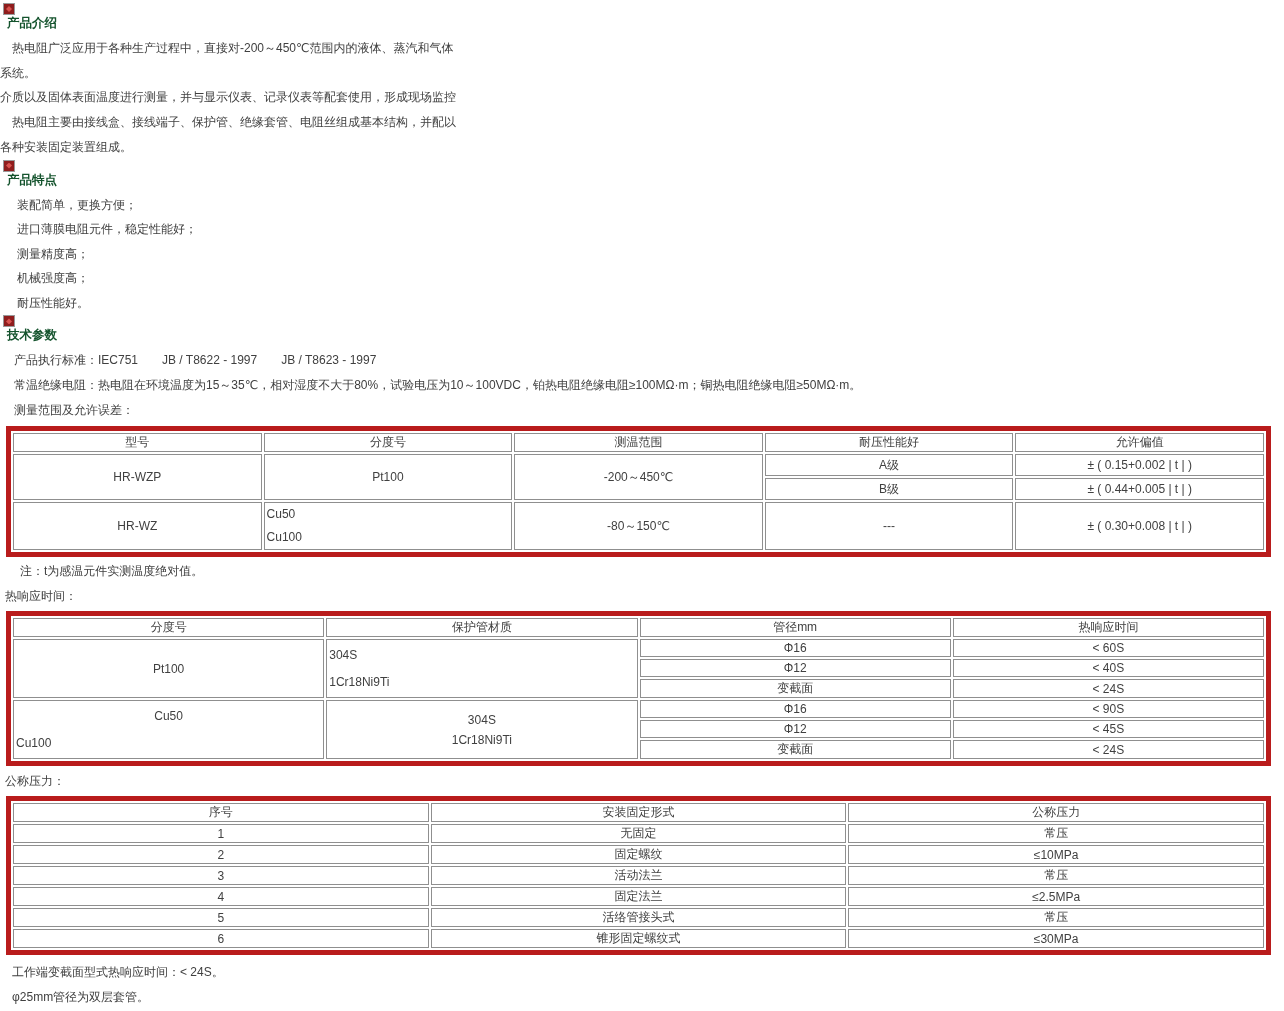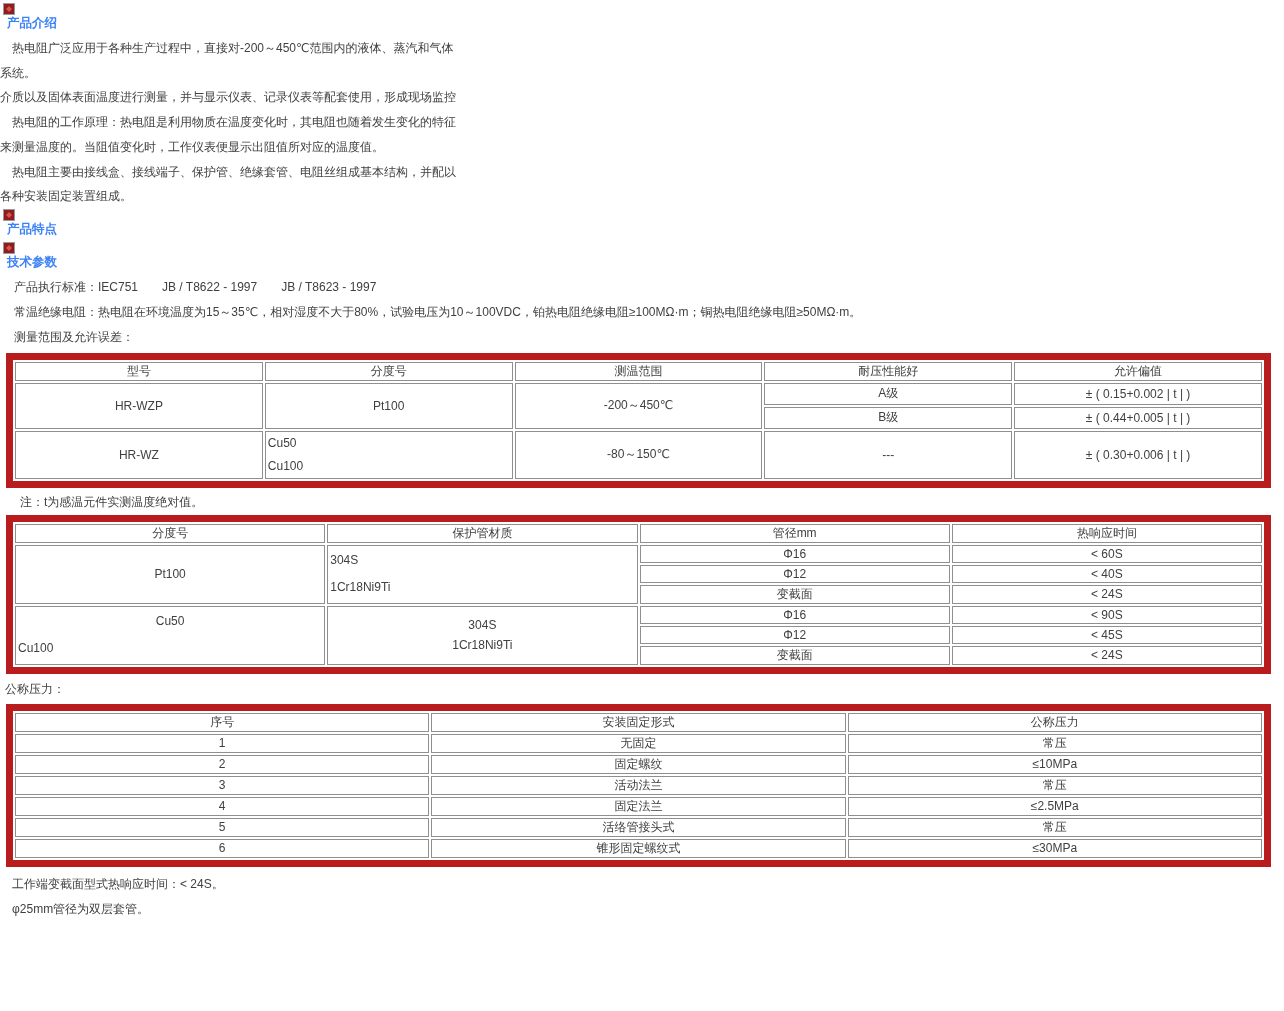--- a/index.html
+++ b/index.html
@@ -1,31 +1,31 @@
 <!DOCTYPE html>
 <html><head>
 <meta charset="utf-8">
 <style>
   html,body{margin:0;padding:0;background:#ffffff;}
   body{width:1284px;font-family:"Liberation Sans","DejaVu Sans",sans-serif;font-size:12px;color:#404040;}
   .page{padding-top:3px;}
   
   .imgph{display:block;width:10px;height:10px;margin:0 0 1px 3px;border:1px solid #9a9a9a;background:#8f1d1d;position:relative;}
   .imgph .mark{position:absolute;left:2px;top:2px;width:6px;height:6px;background:#d9534f;clip-path:polygon(50% 0,100% 50%,50% 100%,0 50%);}
-  .sect-h{font-weight:bold;color:#3b82f6;margin:1px 0 5px 7px;line-height:15px;font-size:12.5px;}
+  .sect-h{font-weight:bold;color:#14532d;margin:1px 0 5px 7px;line-height:15px;font-size:12.5px;}
   .ln{white-space:nowrap;margin-left:0;line-height:24.7px;}
   .ln.indent{padding-left:12px;}
   .feature{white-space:nowrap;margin-left:5px;padding-left:12px;line-height:24.6px;}
   .tech{white-space:pre-wrap;margin-left:5px;padding-left:9px;line-height:25px;}
   .note-line{margin:4px 8px 0 5px;padding-left:15px;line-height:20px;}
   .lbl{margin:5px 0 5px 5px;line-height:20px;}
   .foot{margin-left:12px;line-height:25px;white-space:nowrap;}
   .foot.first{margin-top:5px;}
   
-  table.t{border-collapse:separate;border-spacing:2px;table-layout:fixed;width:1265px;margin:3px 0 0 6px;background:#fff;border:7px solid #b91c1c;}
+  table.t{border-collapse:separate;border-spacing:2px;table-layout:fixed;width:1265px;margin:3px 0 0 6px;background:#fff;border:5px solid #b91c1c;}
   table.t td{border:1px solid #8f8f8f;text-align:center;vertical-align:middle;padding:0 2px;color:#404040;overflow:hidden;}
   .t1 col{width:20%;}
   .t2 col{width:25%;}
   .t3 col{width:33.33%;}
   .t1 tr.hr td{height:17px;}
   .t1 tr.ra td{height:20px;}
   .t1 tr.rc td{height:46px;}
   .t2 td{height:16px;}
   .t3 td{height:16px;}
   td.al{text-align:left;margin-left:18px;}
@@ -44,33 +44,36 @@
       <span class="mark"></span>
     </span>
   <div class="sect-h">产品介绍</div>
 
   <div>
     <div class="ln indent">热电阻广泛应用于各种生产过程中，直接对-200～450℃范围内的液体、蒸汽和气体</div>
     <div class="ln">系统。</div>
     <div class="ln">介质以及固体表面温度进行测量，并与显示仪表、记录仪表等配套使用，形成现场监控</div>
   </div>
   <div>
-    <div class="ln indent">热电阻的工作原理：热电阻是利用物质在温度变化时，其电阻也随着发生变化的特征</div>
-    <div class="ln">来测量温度的。当阻值变化时，工作仪表便显示出阻值所对应的温度值。</div>
-  </div>
-  <div>
     <div class="ln indent">热电阻主要由接线盒、接线端子、保护管、绝缘套管、电阻丝组成基本结构，并配以</div>
     <div class="ln">各种安装固定装置组成。</div>
   </div>
 
   <span class="imgph">
       <span class="mark"></span>
     </span>
   <div class="sect-h">产品特点</div>
 
+  <div>
+    <div class="feature">装配简单，更换方便；</div>
+    <div class="feature">进口薄膜电阻元件，稳定性能好；</div>
+    <div class="feature">测量精度高；</div>
+    <div class="feature">机械强度高；</div>
+    <div class="feature">耐压性能好。</div>
+  </div>
 
   <span class="imgph">
       <span class="mark"></span>
     </span>
   <div class="sect-h">技术参数</div>
 
   <div class="tech">产品执行标准：IEC751　　JB / T8622 - 1997　　JB / T8623 - 1997</div>
   <div class="tech">常温绝缘电阻：热电阻在环境温度为15～35℃，相对湿度不大于80%，试验电压为10～100VDC，铂热电阻绝缘电阻≥100MΩ·m；铜热电阻绝缘电阻≥50MΩ·m。</div>
   <div class="tech">测量范围及允许误差：</div>
 
@@ -102,27 +105,28 @@
       <td class="al">± ( 0.44+0.005 | t | )</td>
     </tr>
     <tr class="rc">
       <td>HR-WZ</td>
       <td class="al grad2">
         <div>Cu50</div>
         <div>Cu100</div>
       </td>
       <td>-80～150℃</td>
       <td>---</td>
-      <td>± ( 0.30+0.006 | t | )</td>
+      <td>± ( 0.30+0.008 | t | )</td>
     </tr>
   </tbody>
     </table>
 
   <div class="note-line">注：t为感温元件实测温度绝对值。</div>
 
+  <div class="lbl">热响应时间：</div>
 
   <table class="t t2">
     <colgroup>
         <col>
         <col>
         <col>
         <col>
       </colgroup>
     <tbody>
         <tr>

